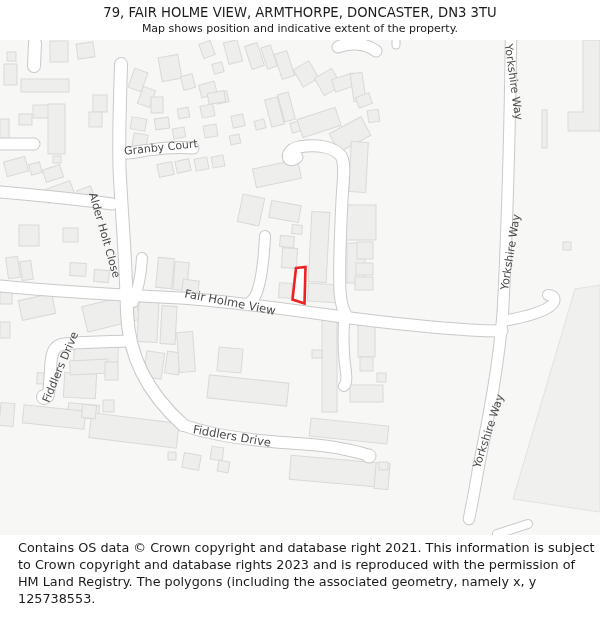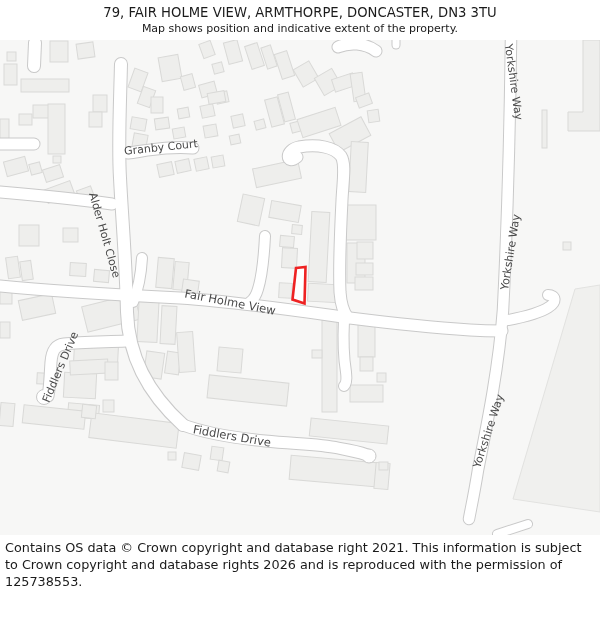--- a/index.html
+++ b/index.html
@@ -10,21 +10,21 @@
   svg.map{display:block;width:600px;height:495px;}
   .map-bg{fill:var(--c-map-background,#f7f7f6);}
   .bld{fill:var(--c-building-fill,#eeeeec);stroke:var(--c-building-stroke,#d8d8d6);stroke-width:1;}
   .field{fill:var(--c-field-fill,#f0f0ee);stroke:var(--c-field-stroke,#e2e2e0);stroke-width:1;}
   .casing{fill:none;stroke:var(--c-road-casing,#c9c9c9);stroke-linecap:round;stroke-linejoin:round;}
   .roadfill{fill:none;stroke:var(--c-road-fill,#ffffff);stroke-linecap:round;stroke-linejoin:round;}
   .bulb{fill:var(--c-road-fill,#ffffff);stroke:var(--c-road-casing,#c9c9c9);stroke-width:1;}
   .street-label{fill:var(--c-street-label,#4a4a4a);font-family:"DejaVu Sans",sans-serif;font-size:11px;}
   .street-label.big{font-size:11.5px;}
   .property{fill:#ffffff;stroke:var(--c-property-outline,#ee2222);stroke-width:2.6;stroke-linejoin:miter;}
-  .footer{padding:4px 5px 0 5px;font-size:12.8px;line-height:17px;color:var(--c-text,#1b1b1b);}
+  .footer{padding:4px 5px 0 18px;font-size:12.8px;line-height:17px;color:var(--c-text,#1b1b1b);}
   .footer div{white-space:nowrap;}
 </style>
 </head>
 <body>
 
 <div class="header">
   <div class="title">79, FAIR HOLME VIEW, ARMTHORPE, DONCASTER, DN3 3TU</div>
   <div class="subtitle">Map shows position and indicative extent of the property.</div>
 </div>
 
@@ -205,15 +205,16 @@
     <text class="street-label" x="514" y="86" text-anchor="middle" transform="rotate(82 514 82)">Yorkshire Way</text>
     <text class="street-label" x="510" y="256" text-anchor="middle" transform="rotate(-81 510 252)">Yorkshire Way</text>
     <text class="street-label" x="488" y="435" text-anchor="middle" transform="rotate(-72 488 431)">Yorkshire Way</text>
   </g>
 
   <polygon class="property" points="296,268 305.5,267 304.5,303.5 292.5,299.5"></polygon>
 </svg>
 
 <div class="footer">
   <div>Contains OS data © Crown copyright and database right 2021. This information is subject</div>
-  <div>to Crown copyright and database rights 2026 and is reproduced with the permission of</div>
+  <div>to Crown copyright and database rights 2023 and is reproduced with the permission of</div>
+  <div>HM Land Registry. The polygons (including the associated geometry, namely x, y</div>
   <div>125738553.</div>
 </div>
 
 </body></html>

